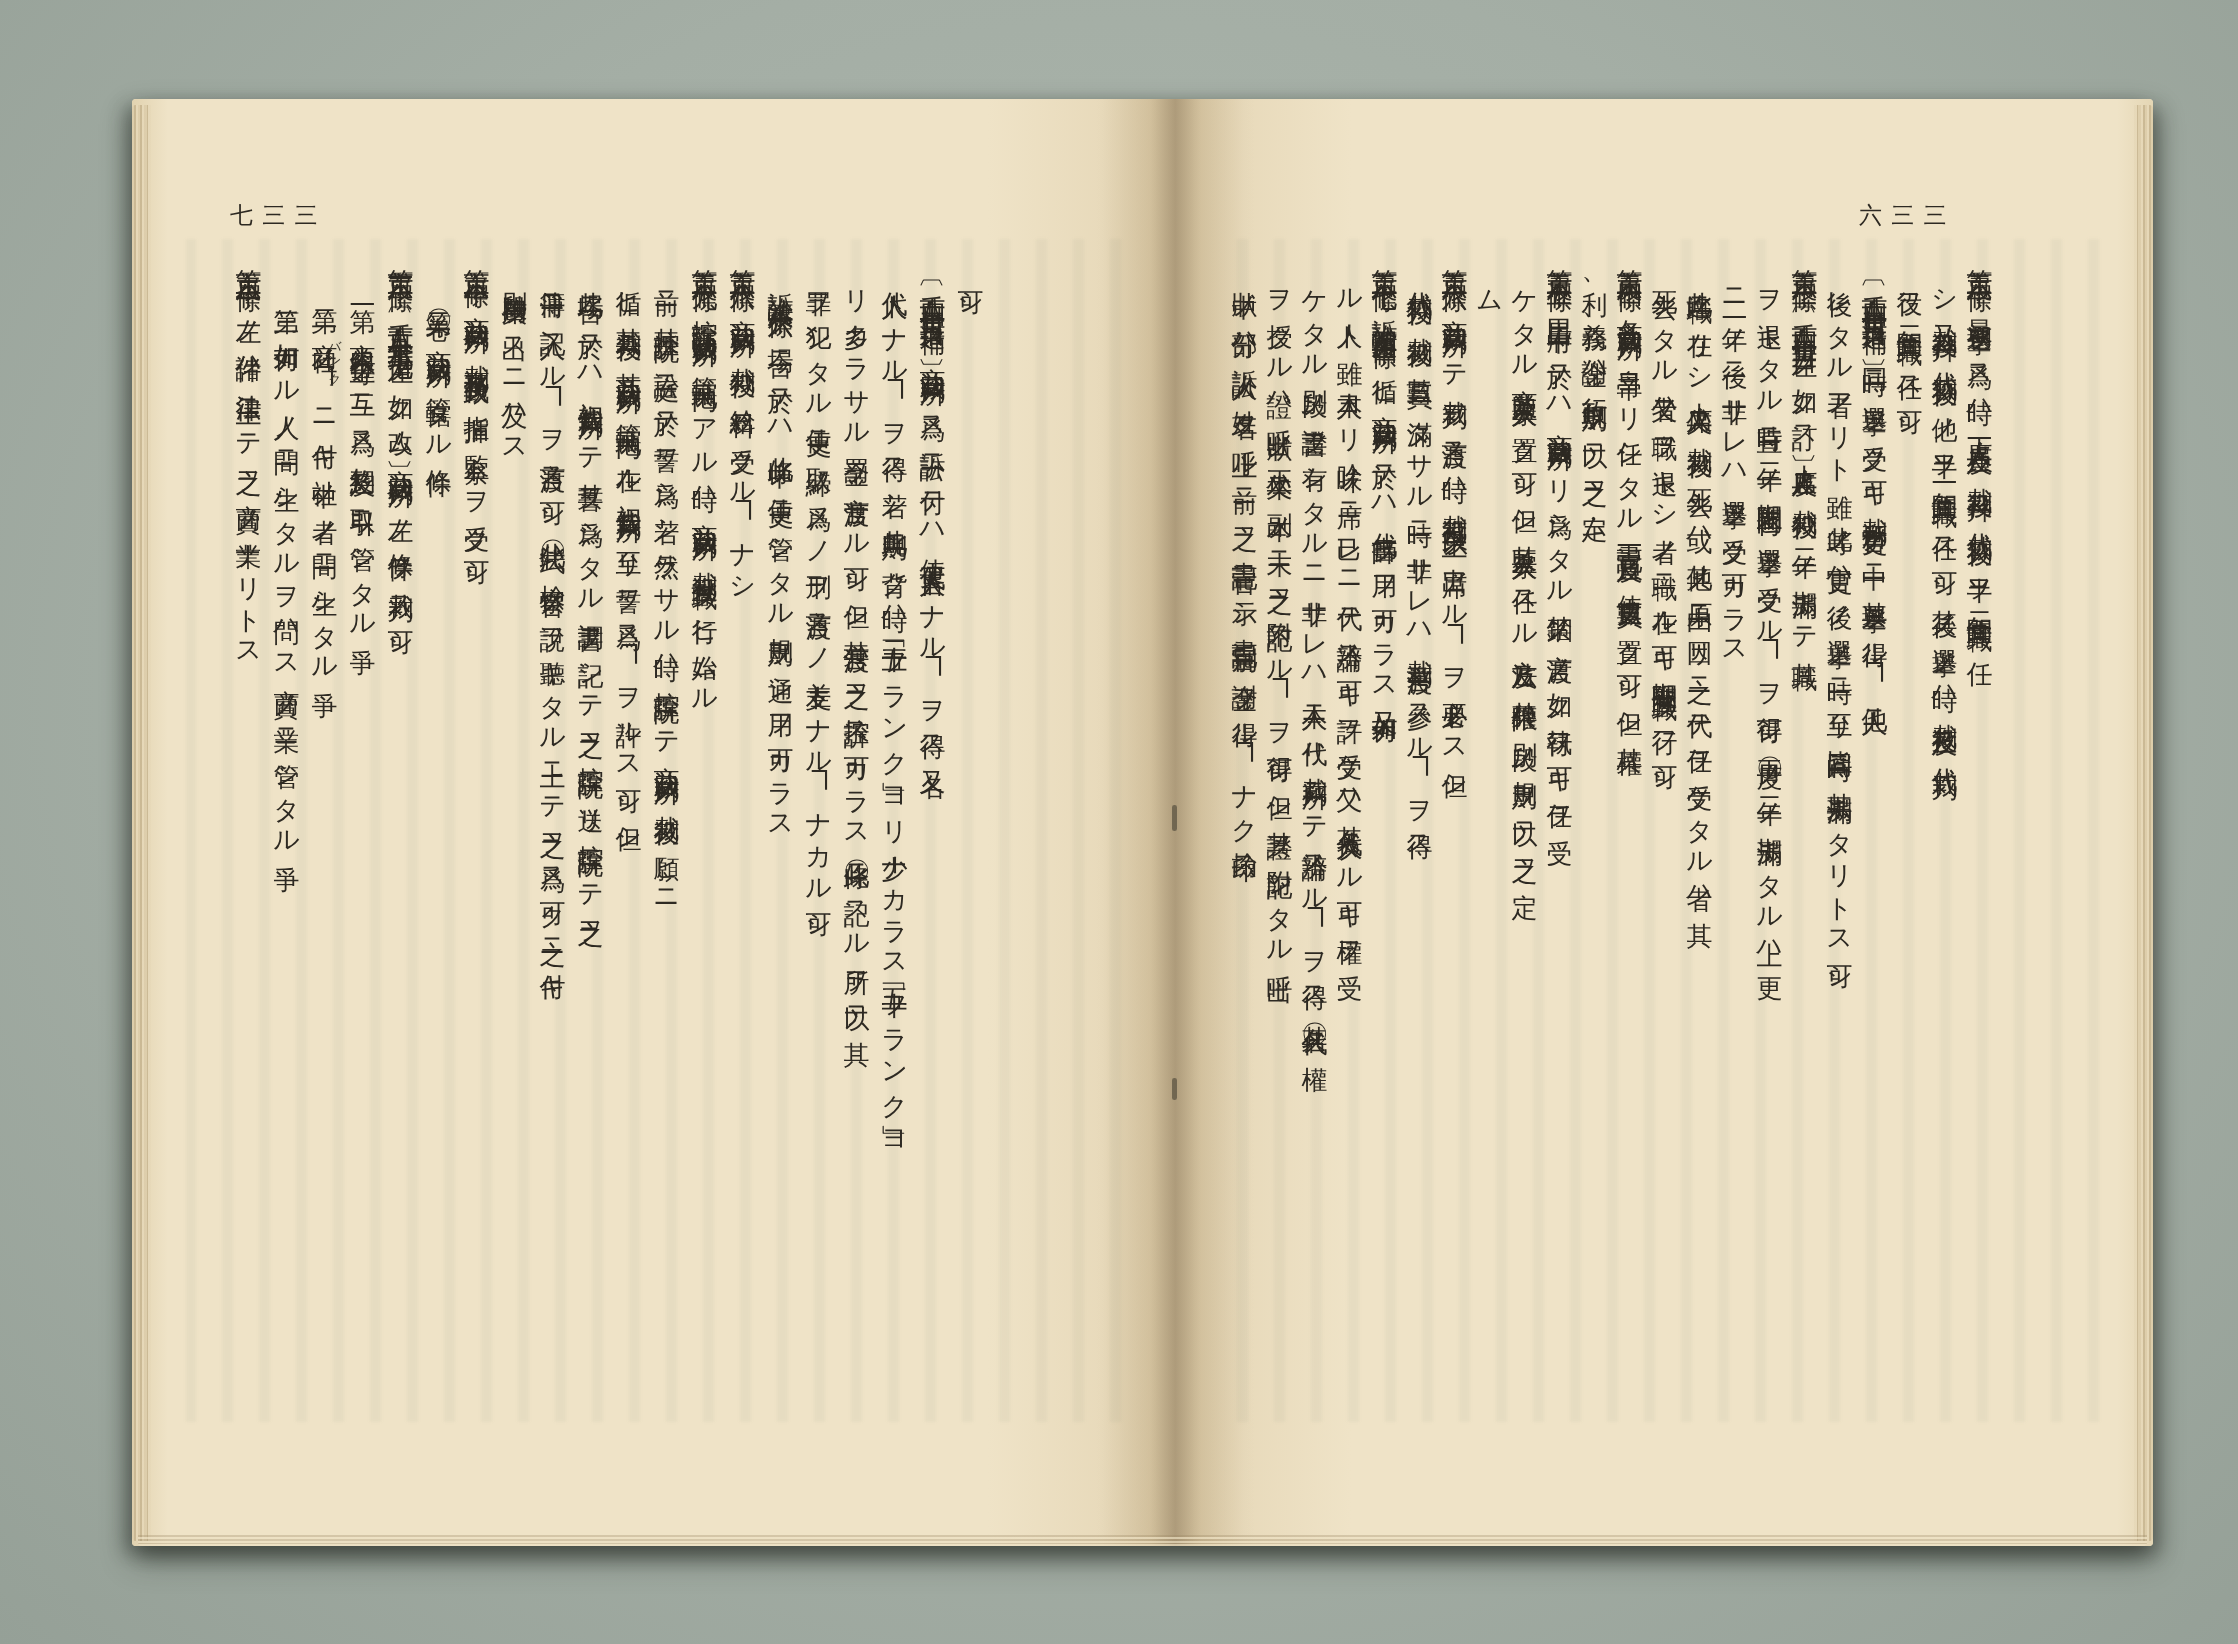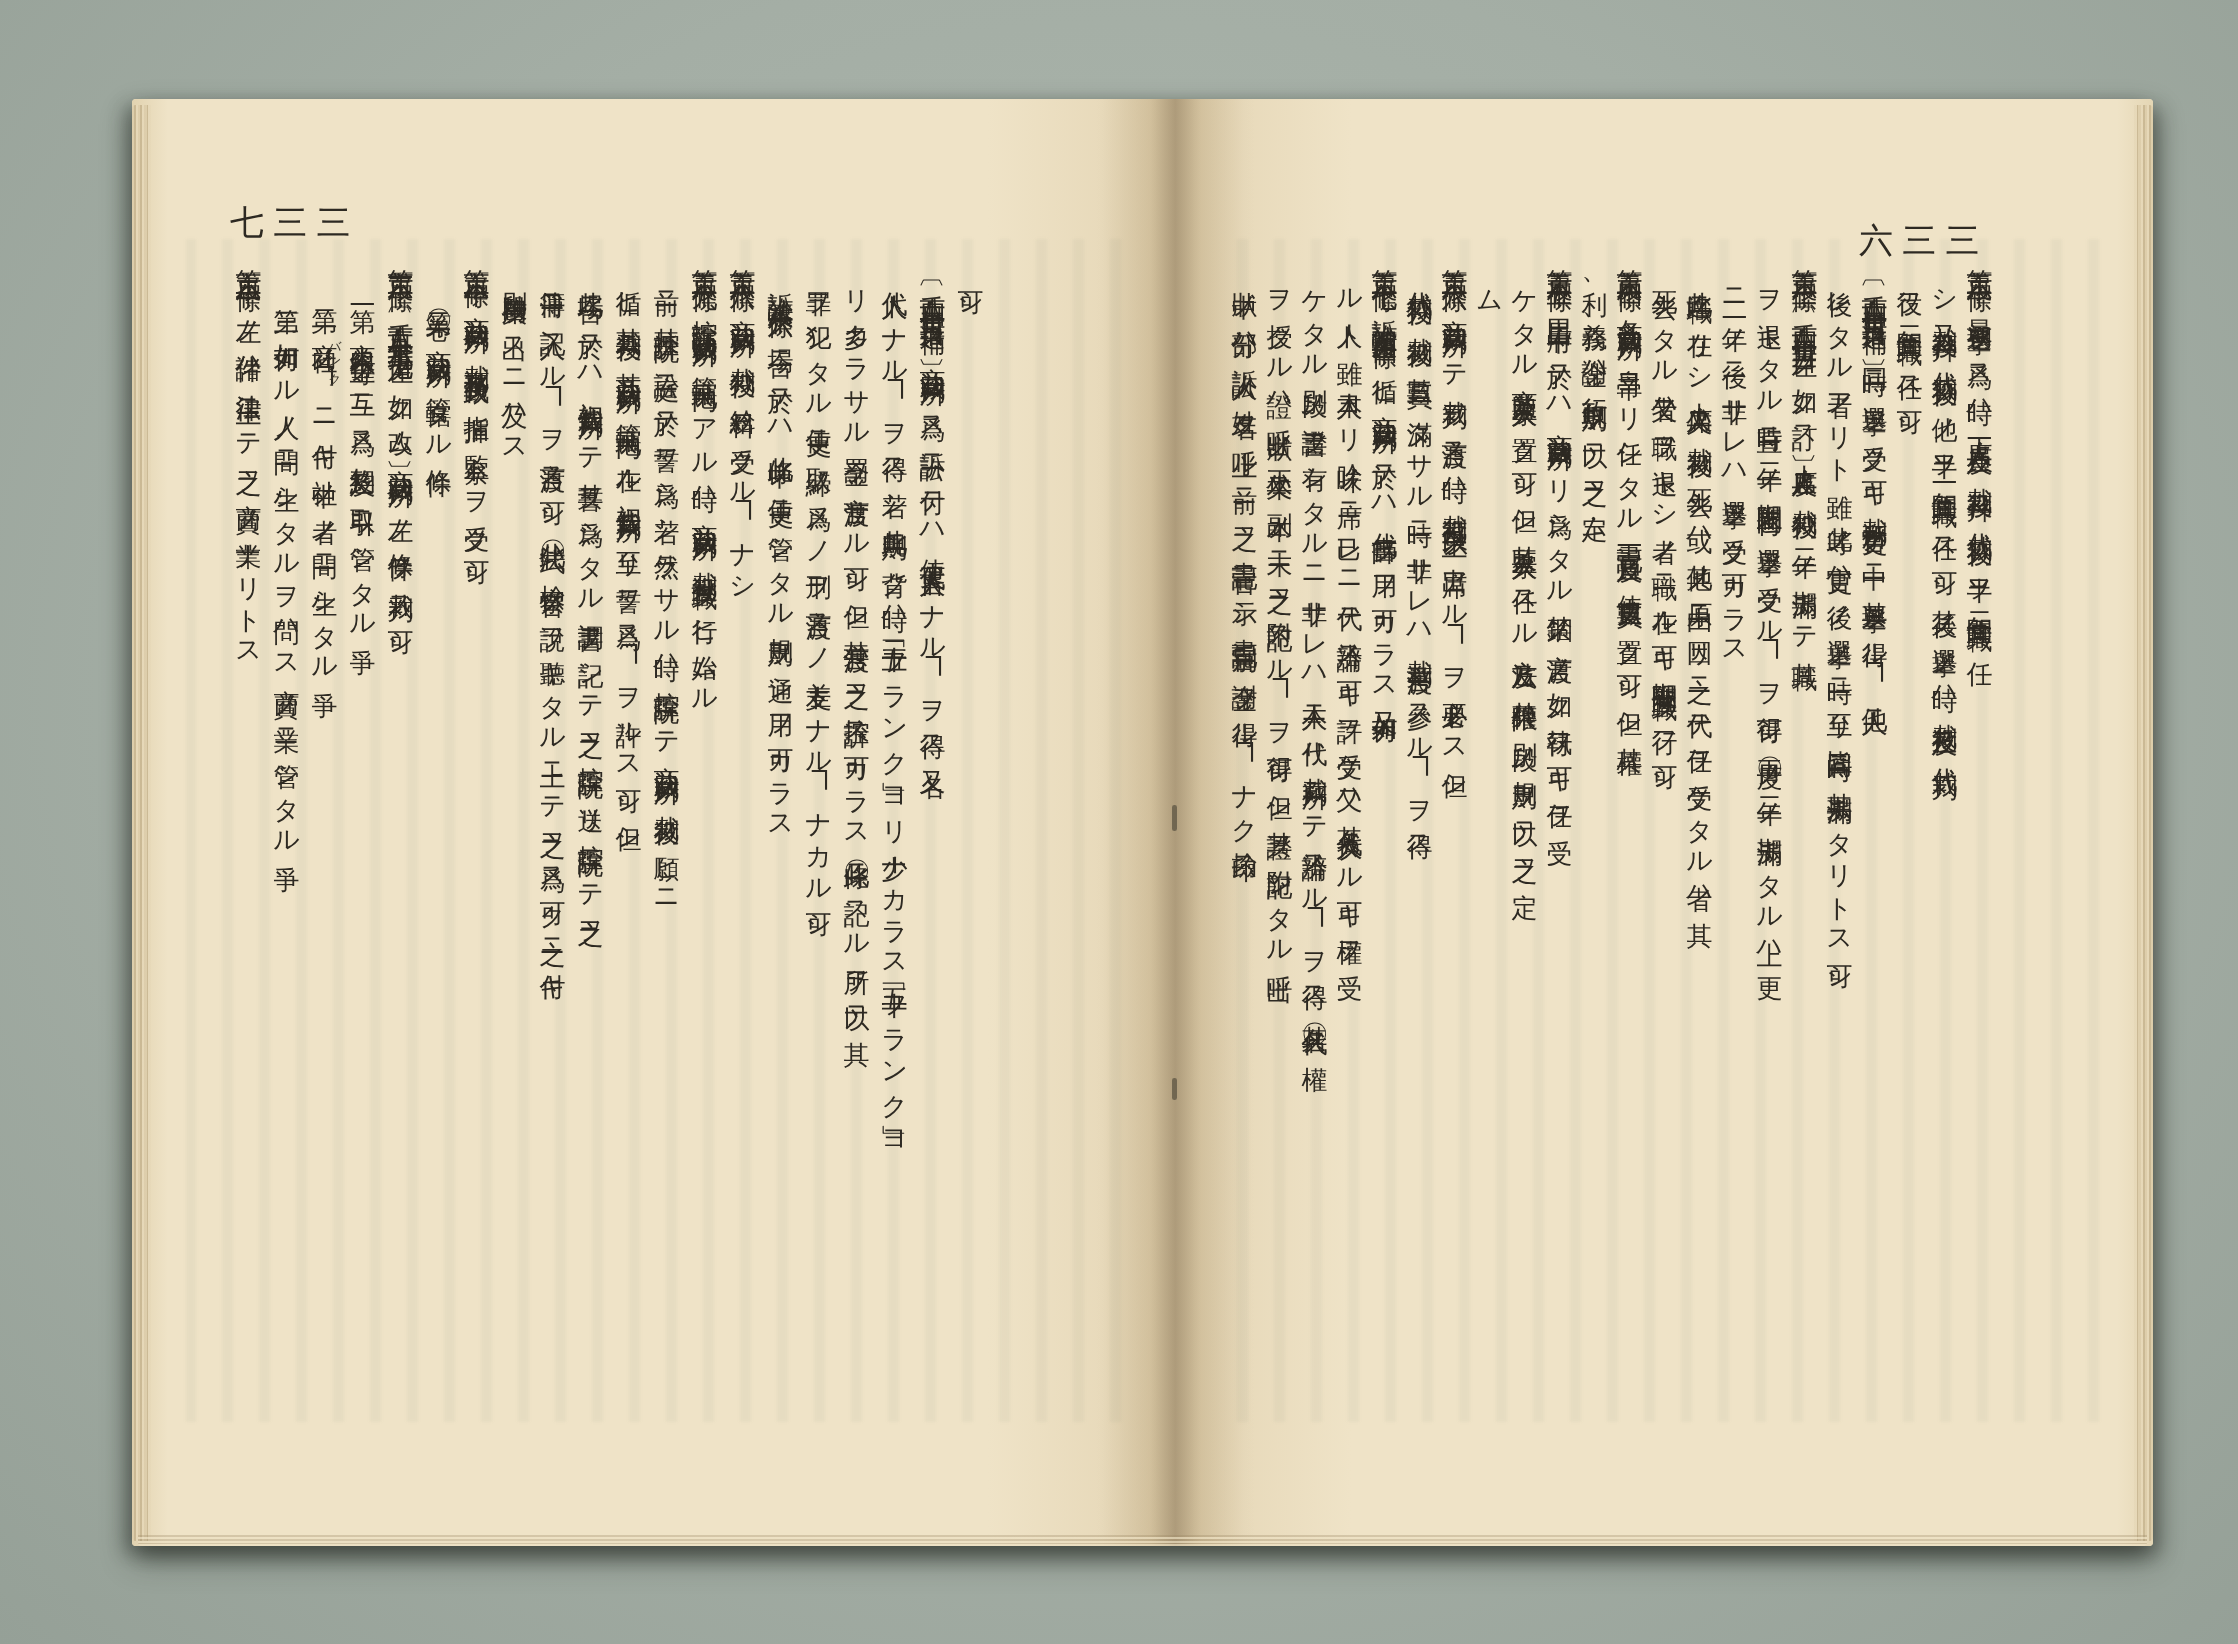--- a/index.html
+++ b/index.html
@@ -50,25 +50,25 @@
     background:linear-gradient(to right,
       rgba(120,95,60,0) 0%, rgba(120,95,60,.10) 34%,
       rgba(84,64,40,.27) 50%,
       rgba(120,95,60,.10) 66%, rgba(120,95,60,0) 100%);
   }
   .stitch{position:absolute;left:76px;width:5.4px;height:23px;background:#57503f;
     border-radius:2.3px;opacity:.7;}
   .stitch.s1{top:706px;height:26.4px;}
   .stitch.s2{top:979px;height:22px;}
   .page-number{
-    position:absolute;font-size:34px;letter-spacing:9.3px;color:#2d2922;
+    position:absolute;font-size:23px;letter-spacing:9.3px;color:#2d2922;
     white-space:nowrap;
   }
   .pn-left{left:98px;top:101px;}
-  .pn-right{left:1727px;top:119px;}
+  .pn-right{left:1727px;top:101px;}
   .text-block{
     position:absolute;writing-mode:vertical-rl;color:#2d2922;
     font-size:26px;letter-spacing:3.1px;top:149px;width:763px;height:1267px;
   }
   .tb-left{left:95px;}
   .tb-right{left:1102px;}
   .tb-right .col{line-height:35px;}
   .tb-left  .col{line-height:38px;}
   .col{margin:0;padding:0;white-space:nowrap;}
   .col.ind1{padding-top:23px;}

